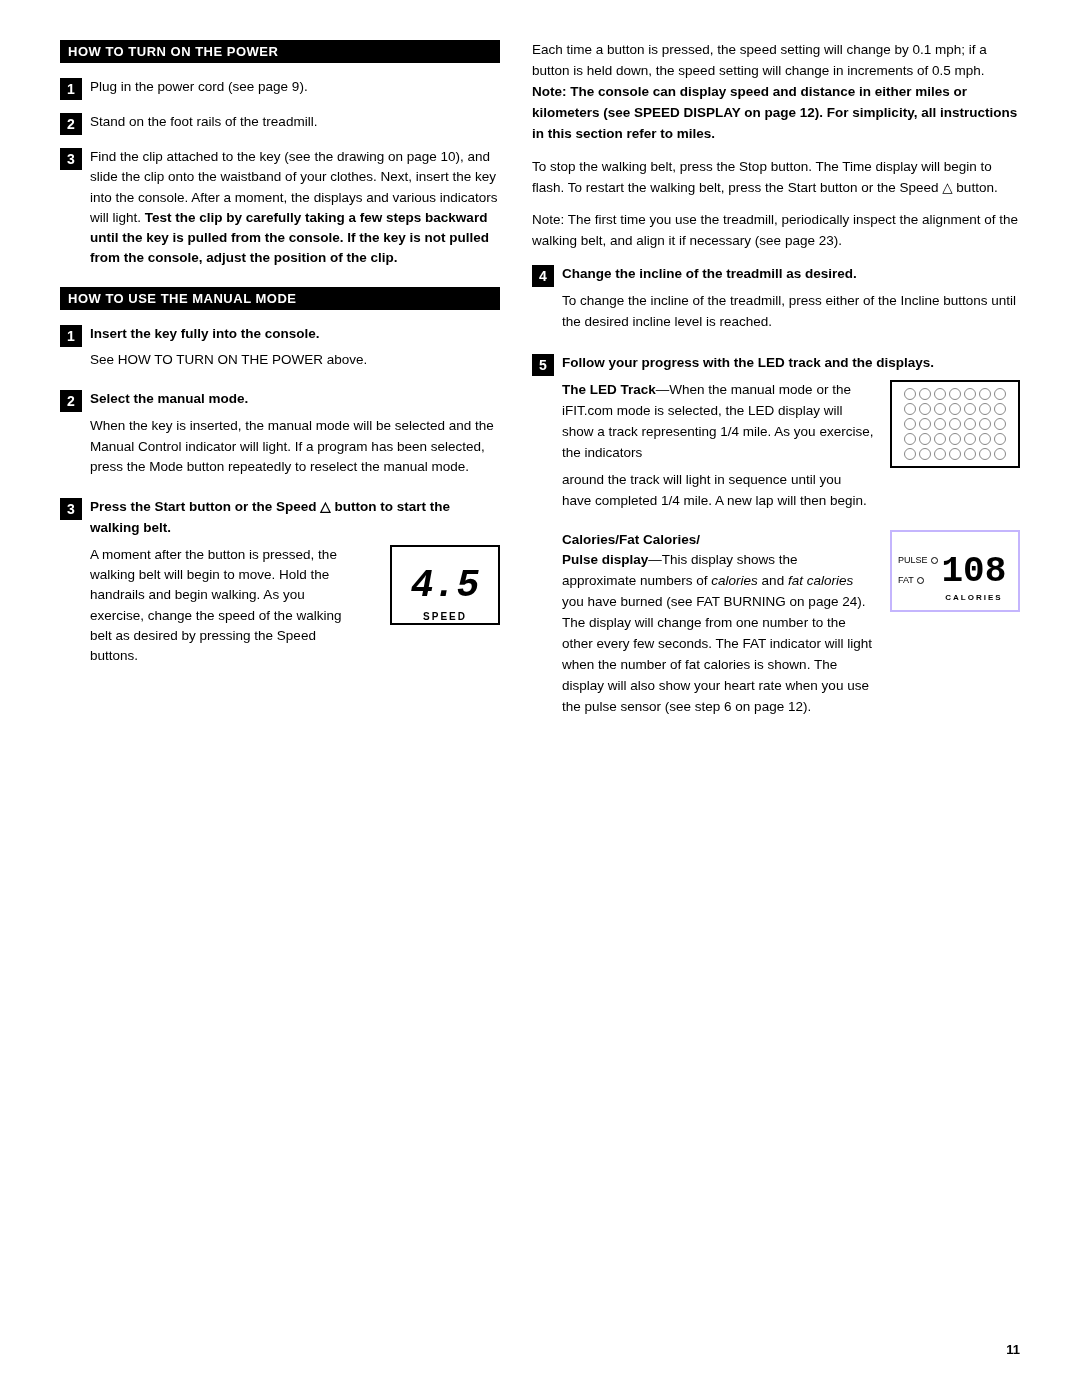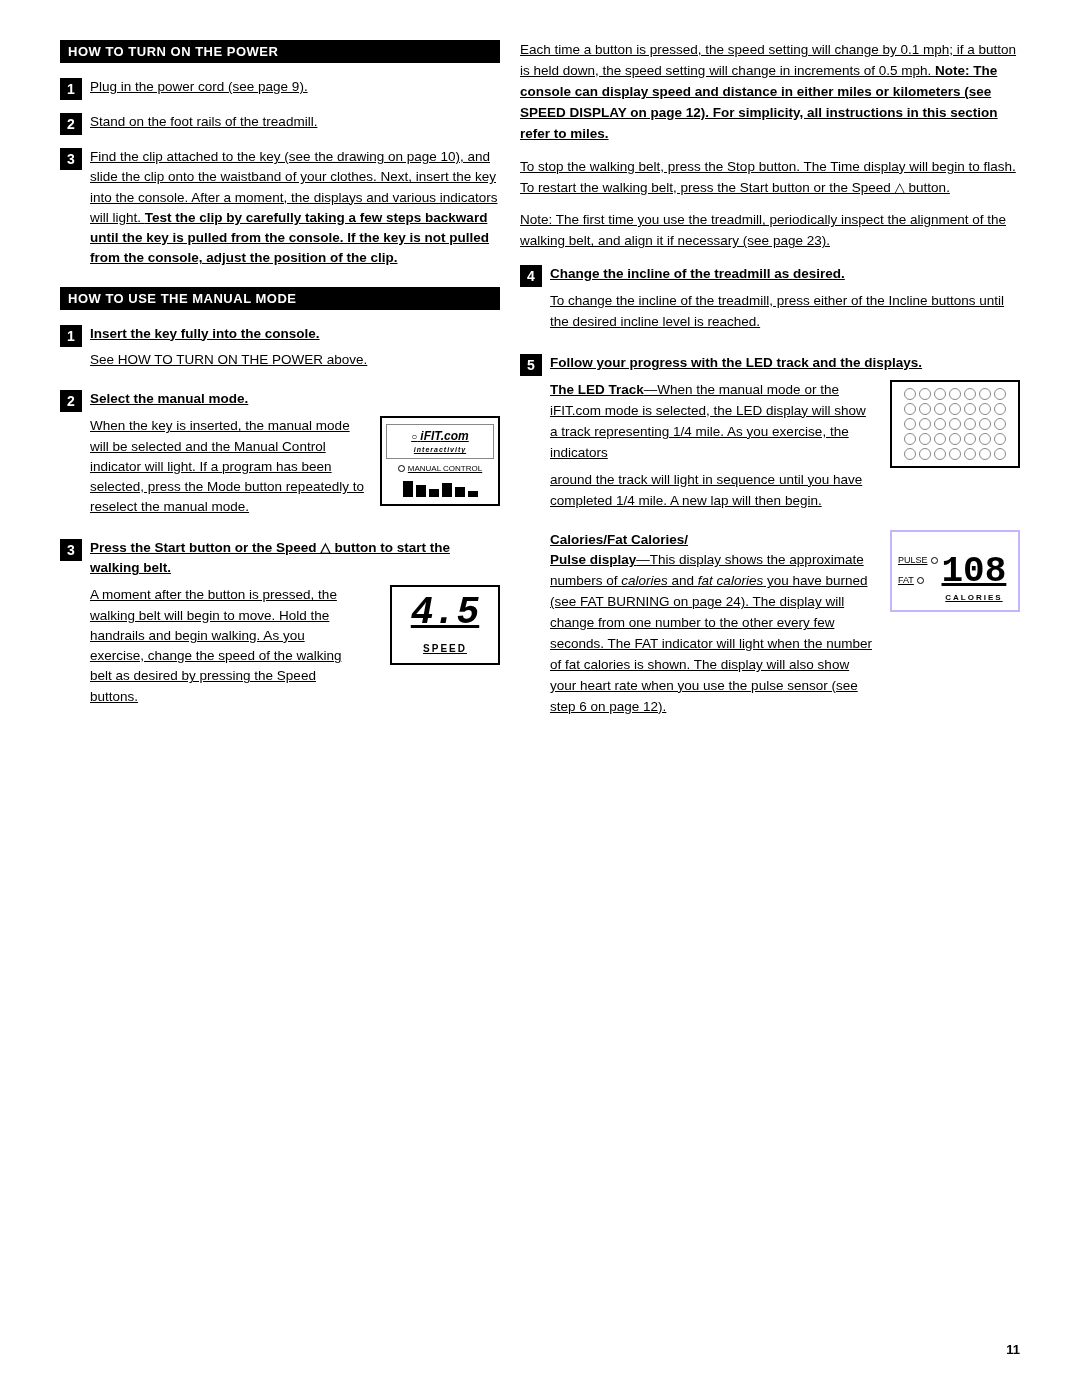--- a/index.html
+++ b/index.html
@@ -13,23 +13,22 @@
     }
     .page {
       width: 1080px;
       min-height: 1397px;
       padding: 40px 60px 40px 60px;
       display: flex;
       flex-direction: column;
     }
     .two-col {
       display: flex;
-      gap: 20px;
-      flex: 1;
-      text-decoration: underline;
+      gap: 32px;
+      flex: 1;
     }
     .col-left {
       width: 440px;
       flex-shrink: 0;
     }
     .col-right {
       flex: 1;
     }
     .section-header {
       background: #000;
@@ -81,21 +80,21 @@
     
     .speed-display-box {
       border: 2px solid #000;
       width: 110px;
       height: 80px;
       display: flex;
       flex-direction: column;
       align-items: center;
       justify-content: space-between;
       flex-shrink: 0;
-      padding: 7px;
+      padding: 20px;
       margin-left: 32px;
     }
     .speed-number {
       font-size: 38px;
       font-weight: bold;
       font-style: italic;
       line-height: 1;
       font-family: 'Courier New', monospace;
     }
     .speed-label {
@@ -241,38 +240,20 @@
 
         <div class="step-block">
           <div class="step-num">2</div>
           <div class="step-content">
             <p><span class="bold">Select the manual mode.</span></p>
             <div class="inline-figure">
               <div class="text-part">
                 <span>When the key is inserted, the manual mode will be selected and the Manual Control indicator will light. If a program has been selected, press the Mode button repeatedly to reselect the manual mode.</span>
               </div>
 
-              <div class="manual-display-box">
-                <div style="border:1px solid #888; width:100%; text-align:center; padding:2px; font-size:11px; font-style:italic; font-weight:bold;">
-                  <span style="font-size:10px;">○</span> <span style="font-style:italic; font-weight:bold; font-size:12px;">iF<span style="font-style:italic;">IT</span>.com</span>
-                  <div style="font-size:7px; letter-spacing:1px;">interactivity</div>
-                </div>
-                <div style="display:flex; align-items:center; gap:3px; margin-top:4px; font-size:8px;">
-                  <span style="width:7px;height:7px;border:1px solid #000;border-radius:50%;display:inline-block;"></span>
-                  <span>MANUAL CONTROL</span>
-                </div>
-                <div style="display:flex; gap:3px; align-items:flex-end; margin-top:6px;">
-                  <div style="background:#000;width:10px;height:16px;"></div>
-                  <div style="background:#000;width:10px;height:12px;"></div>
-                  <div style="background:#000;width:10px;height:8px;"></div>
-                  <div style="background:#000;width:10px;height:14px;"></div>
-                  <div style="background:#000;width:10px;height:10px;"></div>
-                  <div style="background:#000;width:10px;height:6px;"></div>
-                </div>
-              </div>
             </div>
           </div>
         </div>
 
         <div class="step-block">
           <div class="step-num">3</div>
           <div class="step-content">
             <p><span class="bold">Press the Start button or the Speed △ button to start the walking belt.</span></p>
             <div class="inline-figure">
               <div class="text-part">

